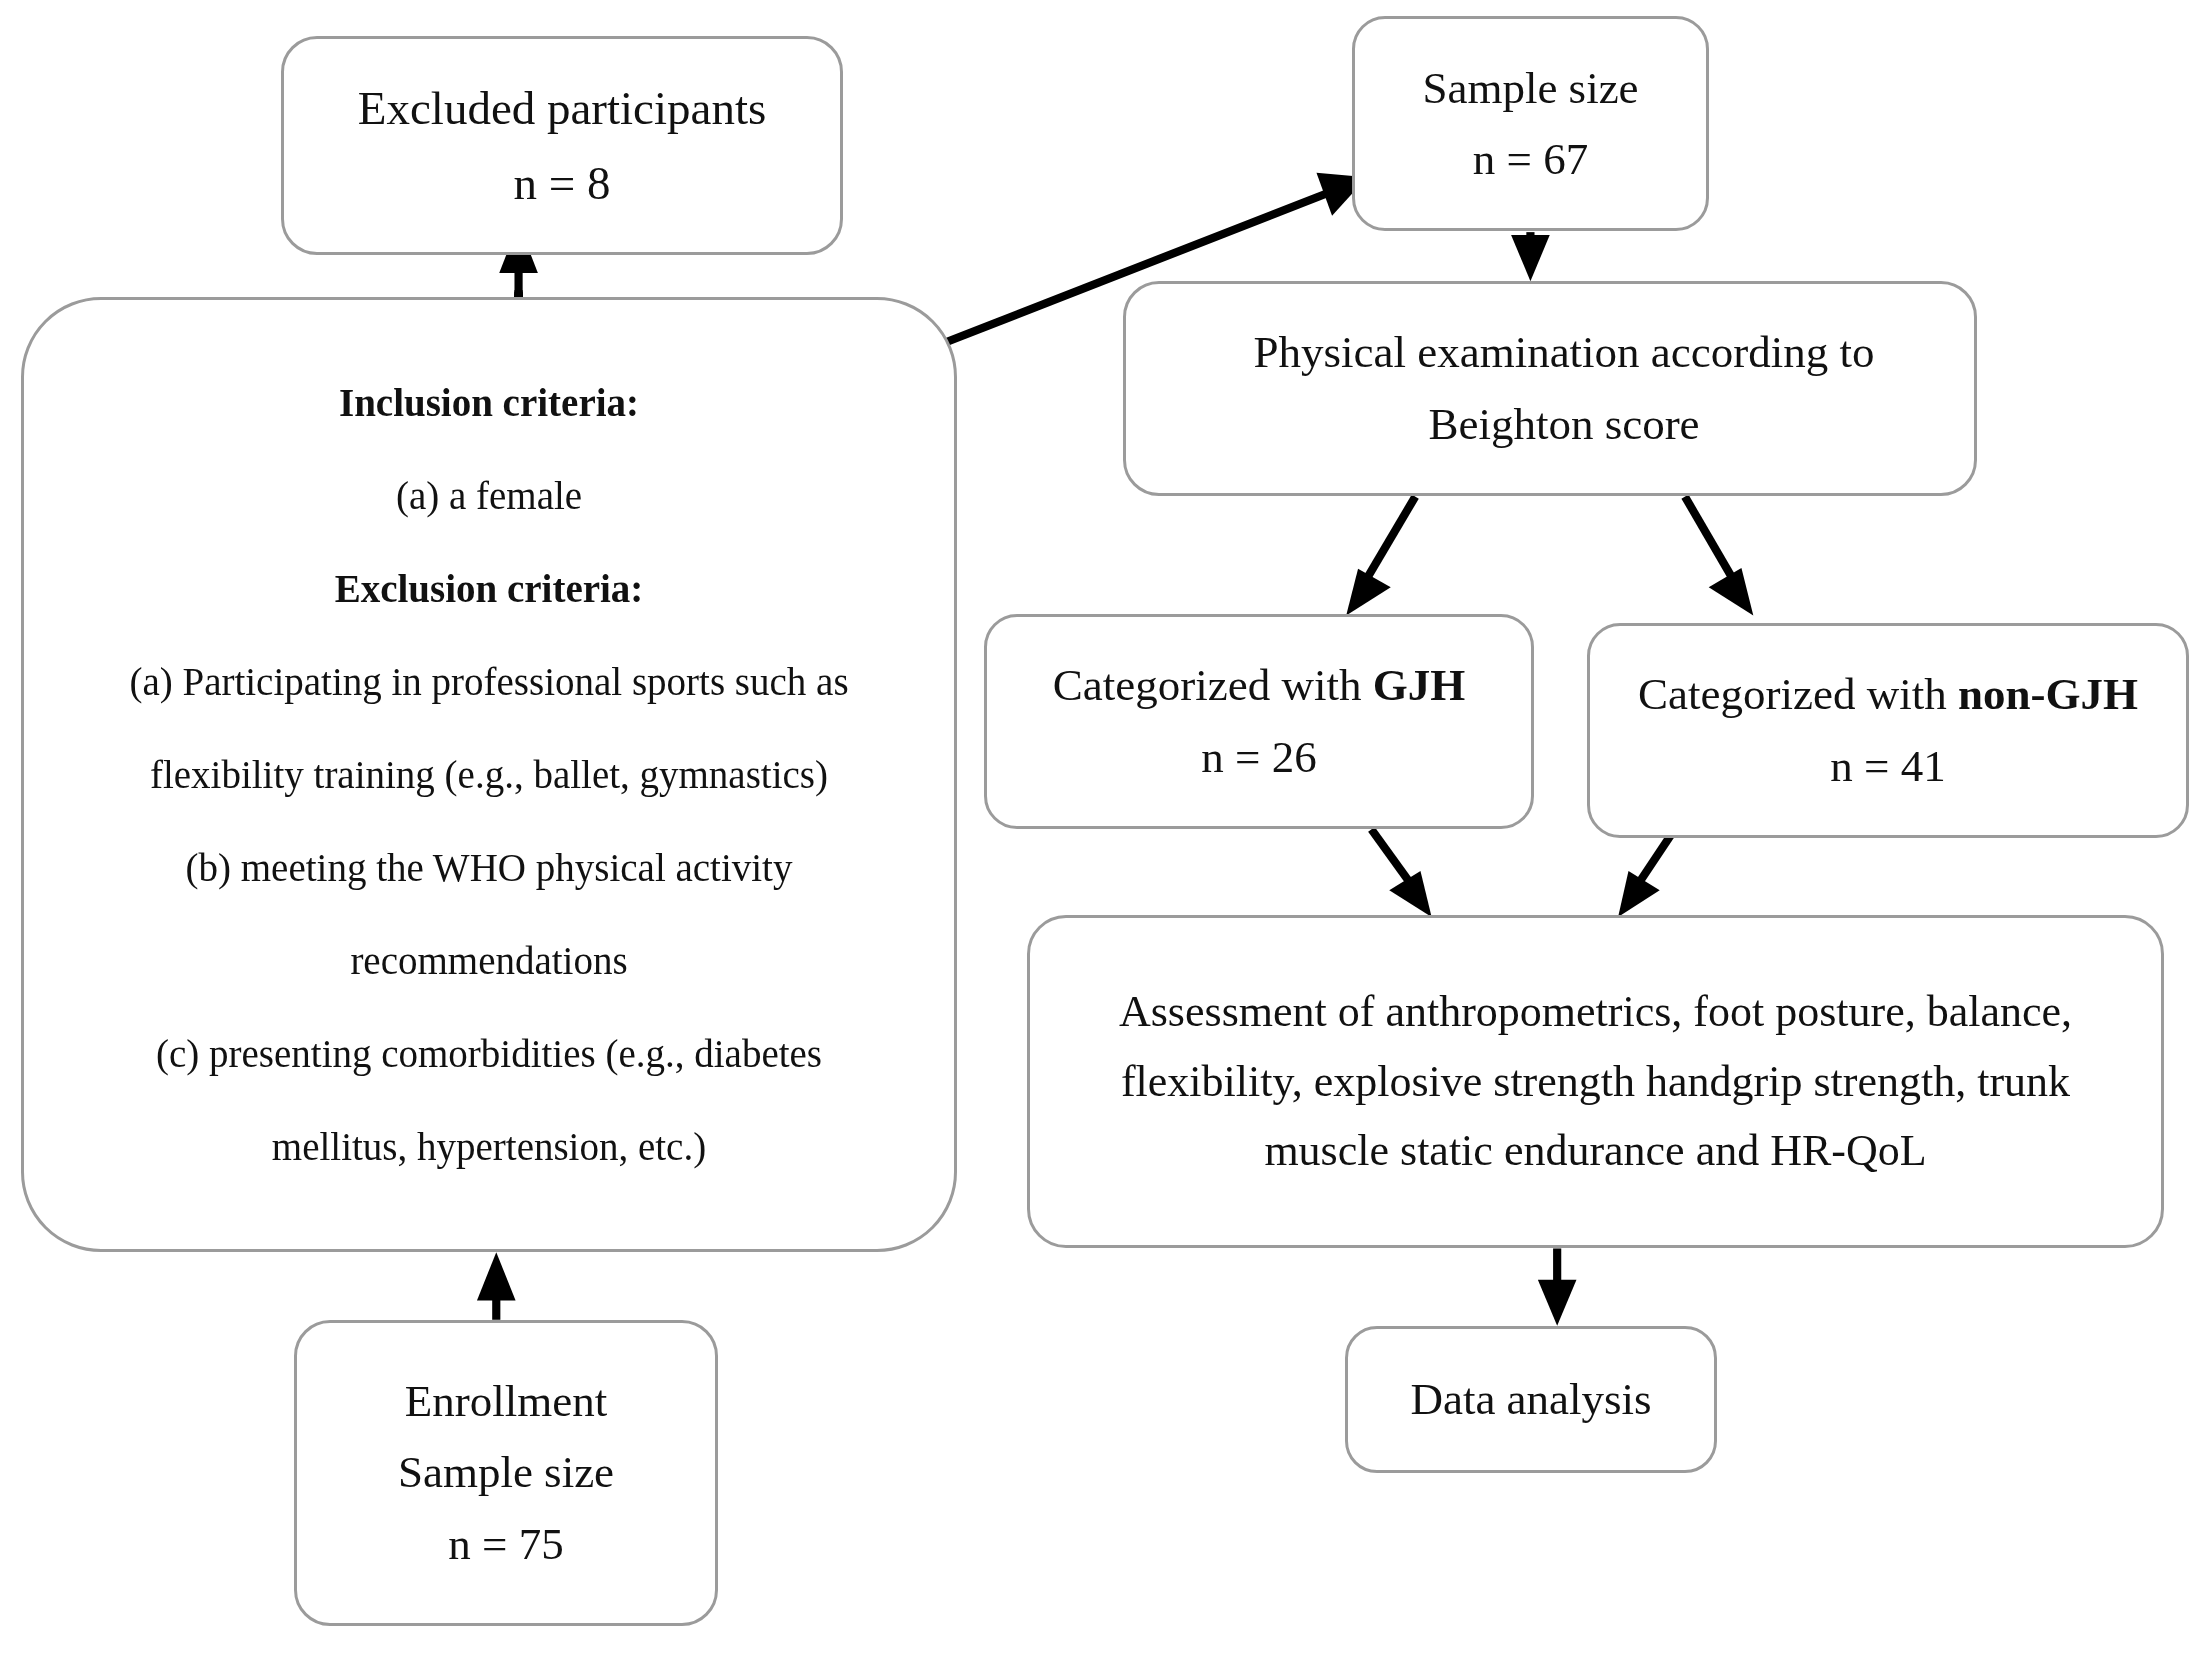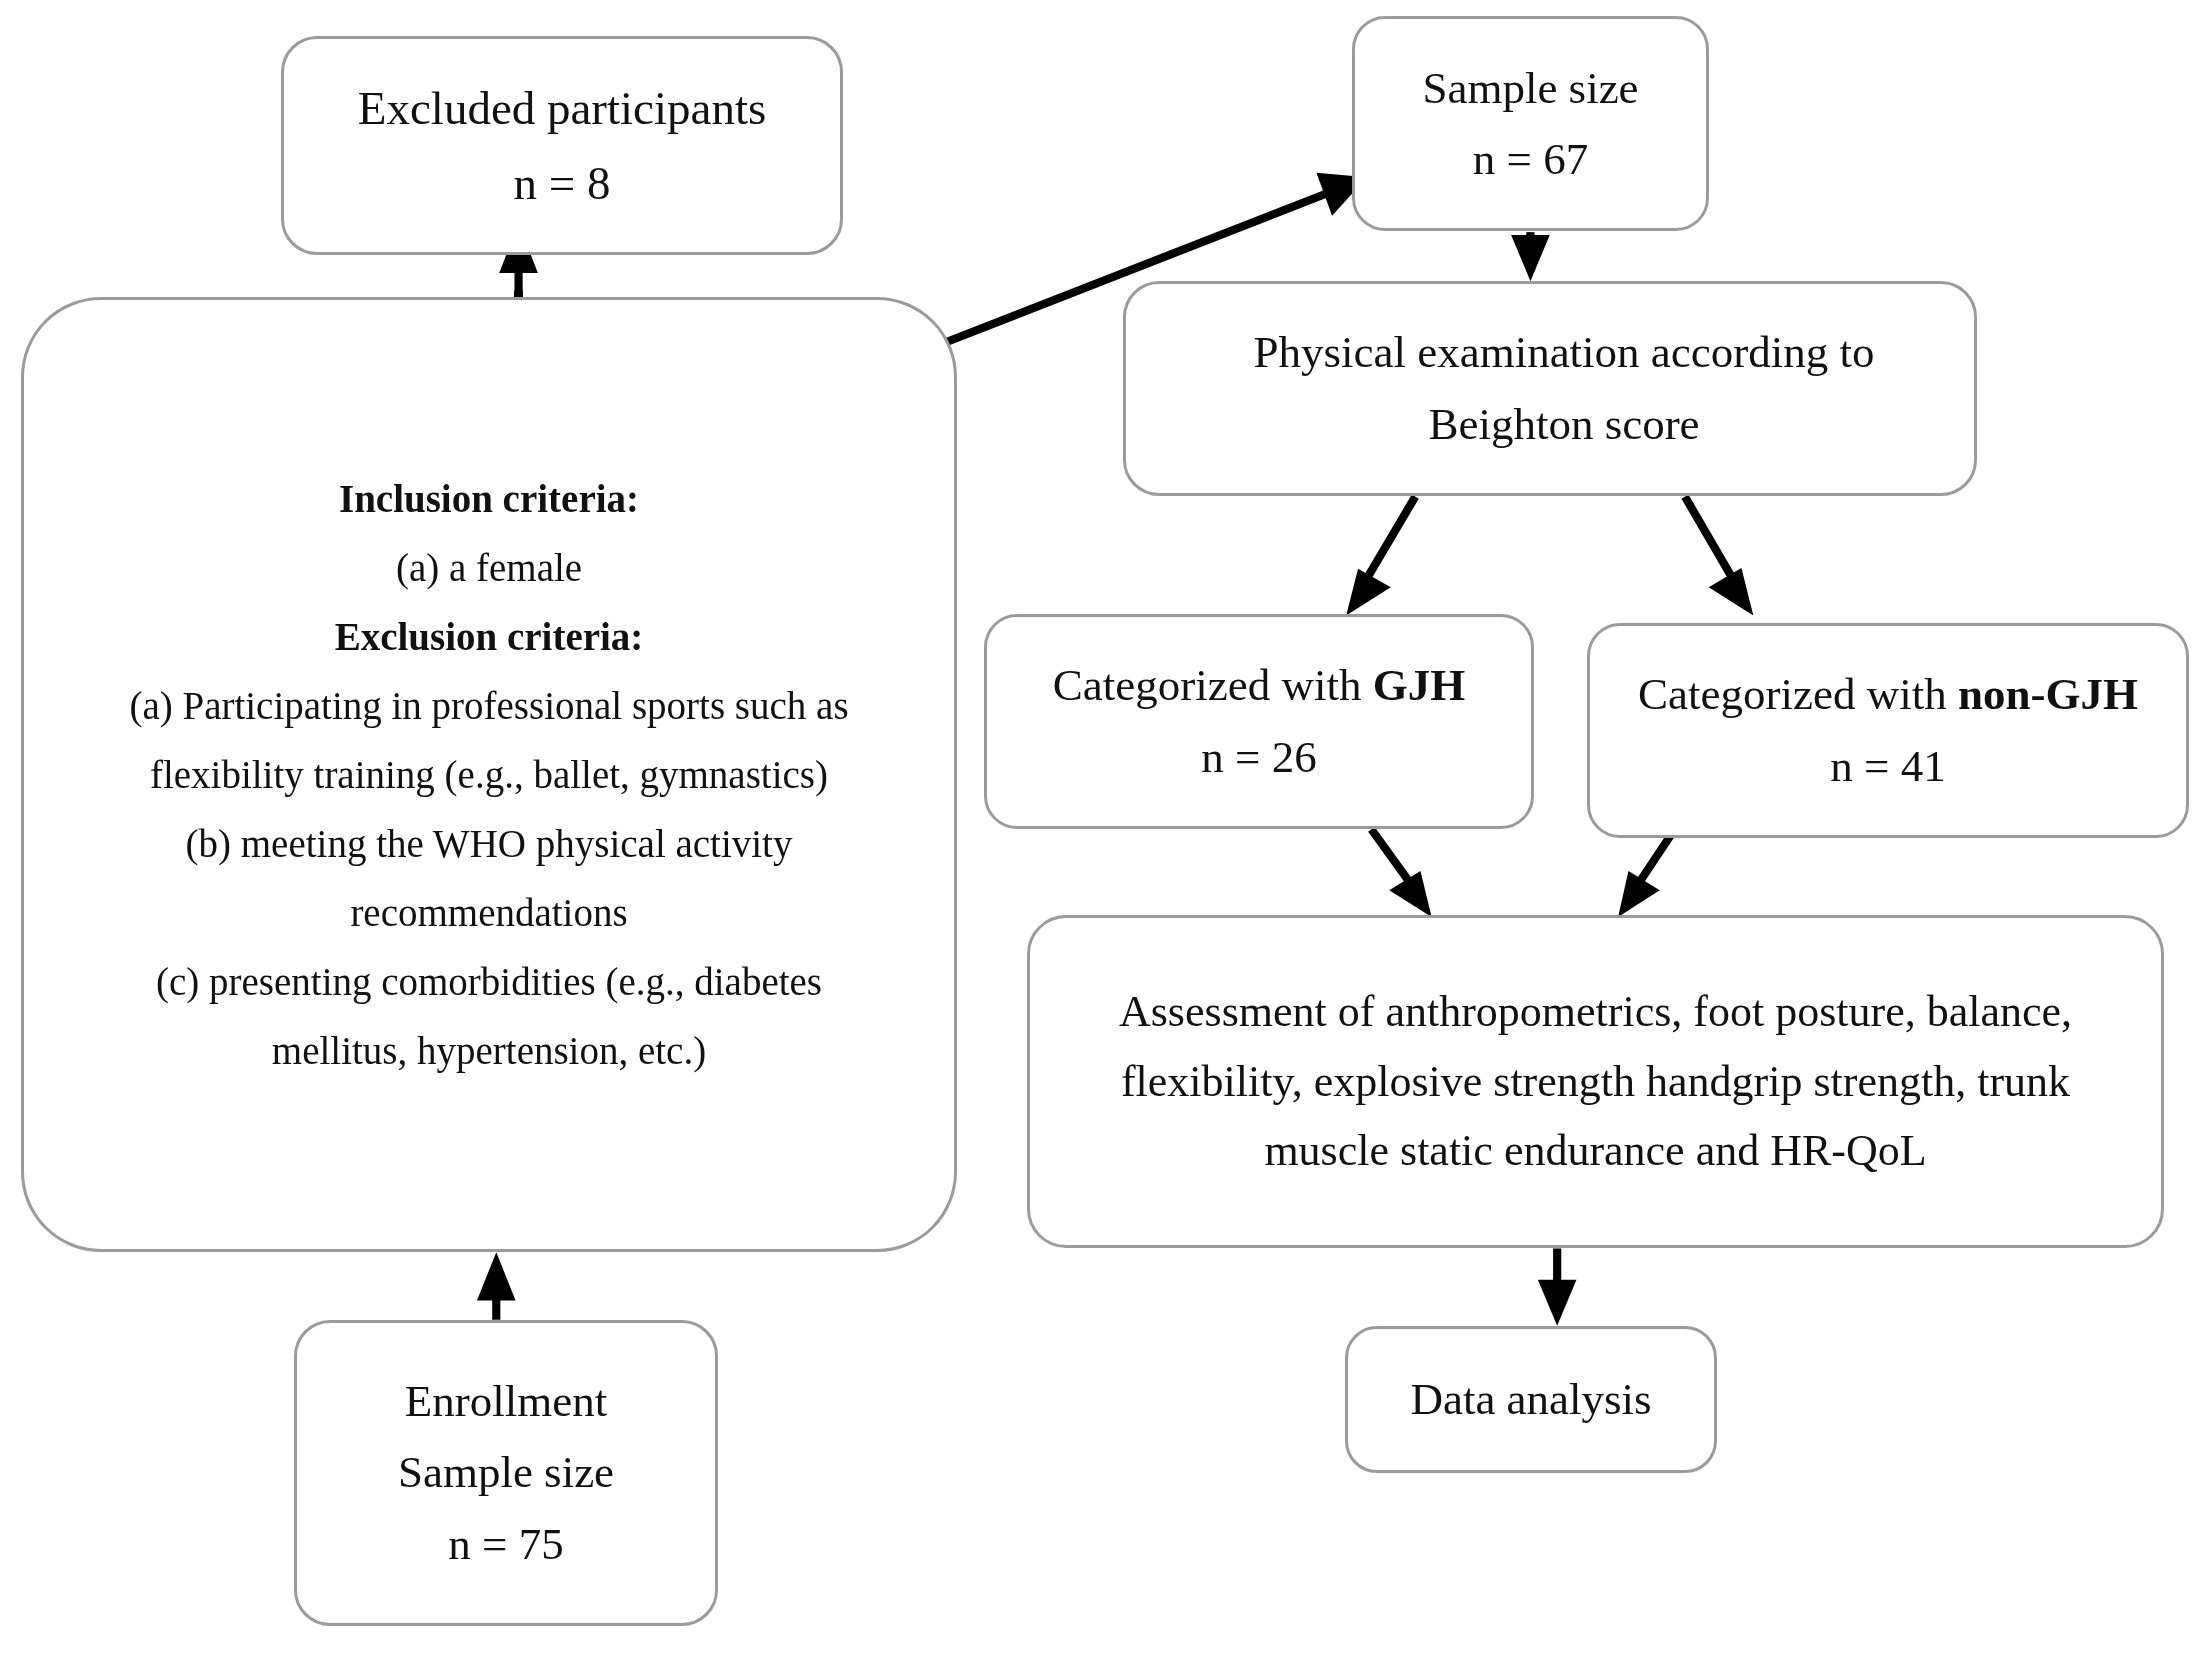--- a/index.html
+++ b/index.html
@@ -44,20 +44,21 @@
   #box-excluded {
     left: 281px;  top: 36px;  width: 562px;  height: 219px;
     border-radius: 36px;
     font-size: 47px;
   }
   #box-criteria {
     left: 21px;  top: 297px;  width: 936px;  height: 955px;
     border-radius: 80px;
     font-size: 39px;
     padding: 13px 34px;
+    gap: 24px;
   }
   #box-criteria .ln { line-height: 1.77; }
   #box-criteria .hd { font-weight: bold; }
 
   #box-enrollment {
     left: 294px;  top: 1320px;  width: 424px;  height: 306px;
     border-radius: 36px;
     font-size: 45px;
   }
 

